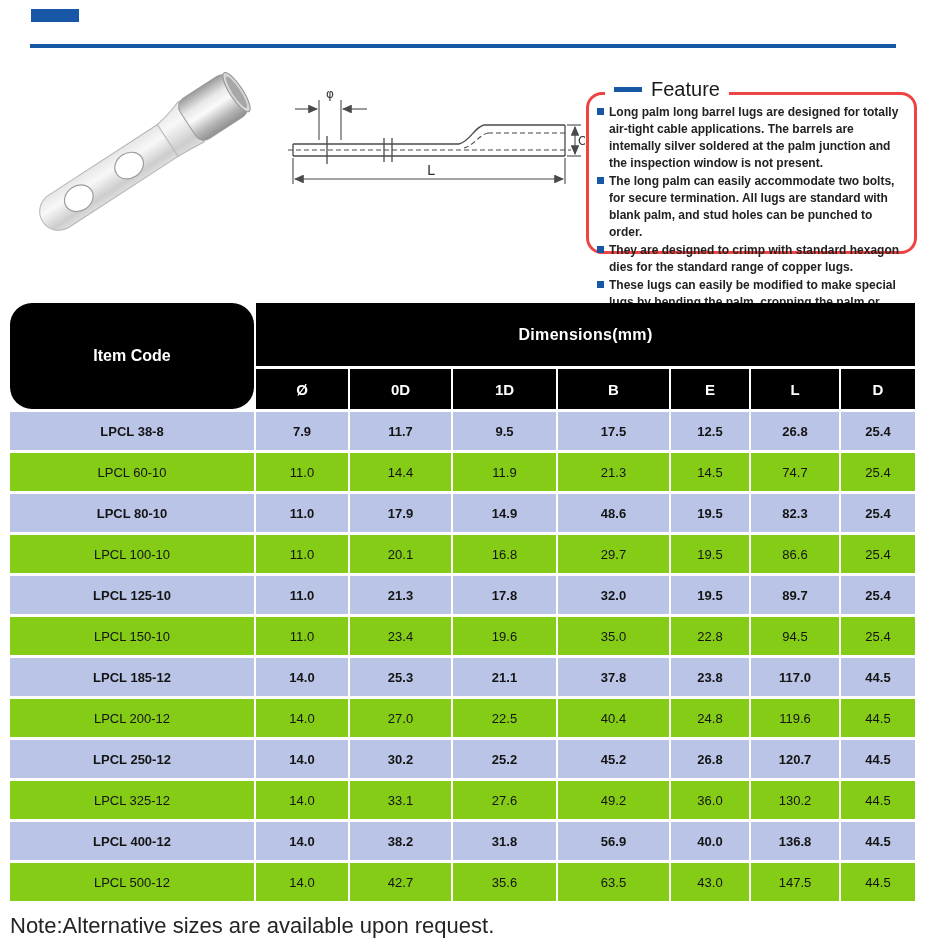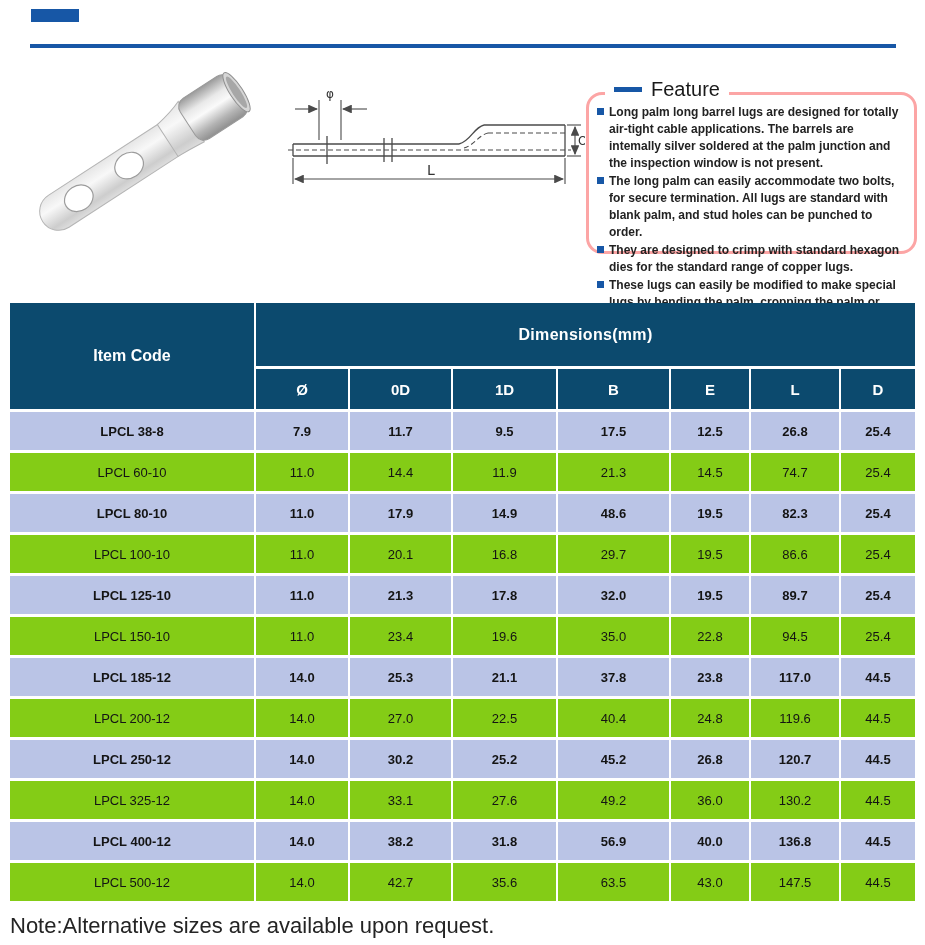--- a/index.html
+++ b/index.html
@@ -29,21 +29,21 @@
 
   
   .photo-wrap { position: absolute; left: 14px; top: 64px; width: 256px; height: 184px; }
 
   
   .drawing-wrap { position: absolute; left: 281px; top: 84px; width: 304px; height: 110px; }
 
   
   .feature-box {
     position: absolute; left: 586px; top: 92px; width: 331px; height: 162px;
-    border: 3px solid #fca5a5; border-radius: 16px;
+    border: 3px solid #ef4444; border-radius: 16px;
     padding: 9px 9px 4px 8px;
     background: #fff;
   }
   .feature-label {
     position: absolute; top: -17px; left: 16px;
     background: #fff; padding: 0 9px;
     display: flex; align-items: center; gap: 9px;
     font-size: 20px; color: #1a1a1a;
   }
   .feature-dash { width: 28px; height: 5px; background: #1757a6; }
@@ -61,24 +61,24 @@
   
   .spec-table {
     position: absolute; left: 8px; top: 300px;
     width: 909px; table-layout: fixed;
     border-collapse: separate; border-spacing: 2px 3px;
   }
   .spec-table th, .spec-table td {
     text-align: center; vertical-align: middle; padding: 0;
   }
   .spec-table thead th {
-    background: #0c4a6e; color: #ffffff; font-weight: bold;
+    background: #000000; color: #ffffff; font-weight: bold;
   }
   .th-dims { height: 63px; font-size: 16px; letter-spacing: 0.3px; }
-  .th-item { font-size: 16px; }
+  .th-item { font-size: 16px; border-radius: 22px; }
   .th-sub  { height: 40px; font-size: 15px; }
   .spec-table tbody td { height: 38px; font-size: 13px; color: #141414; }
   .spec-table tbody tr.row-a td { background: #bac4e6; font-weight: bold; }
   .spec-table tbody tr.row-b td { background: #84cc16; text-align: center; }
 
   
   .note {
     position: absolute; left: 10px; top: 913px;
     font-size: 22px; color: #242424;
   }

